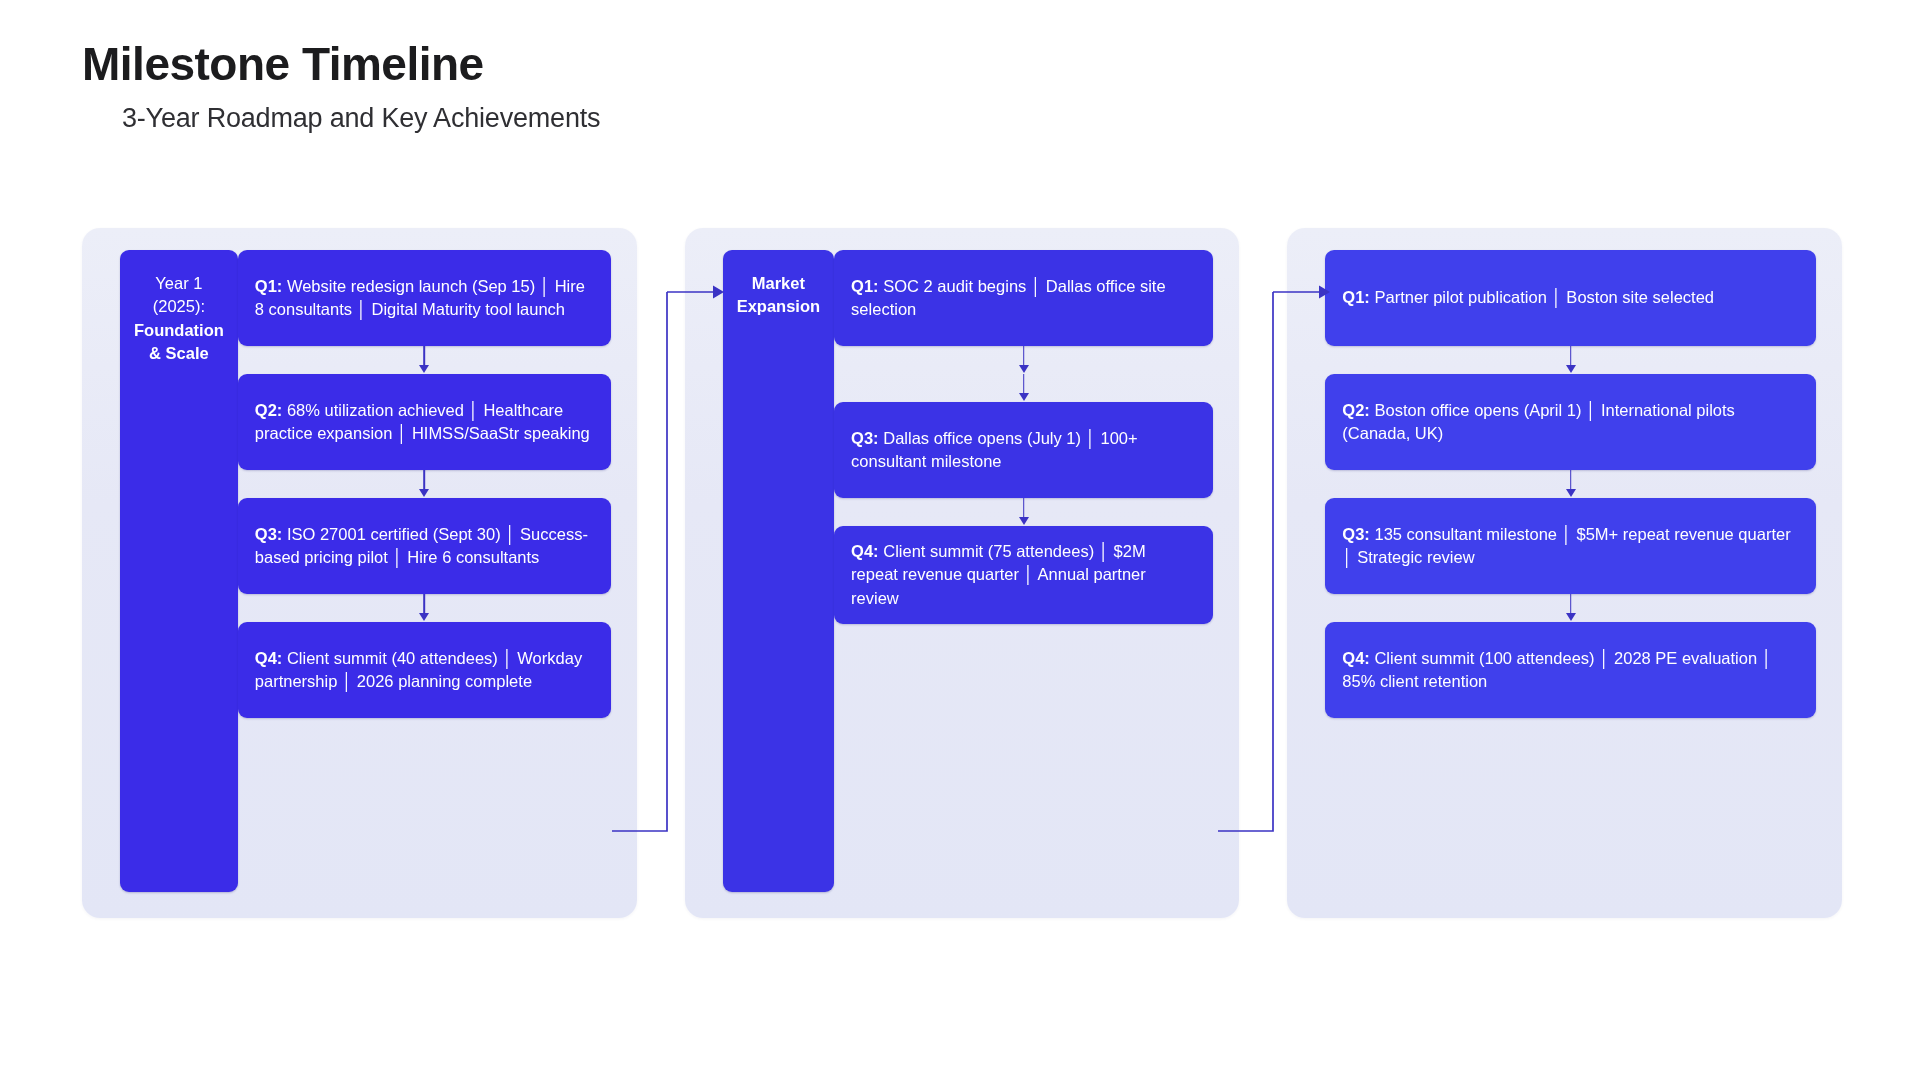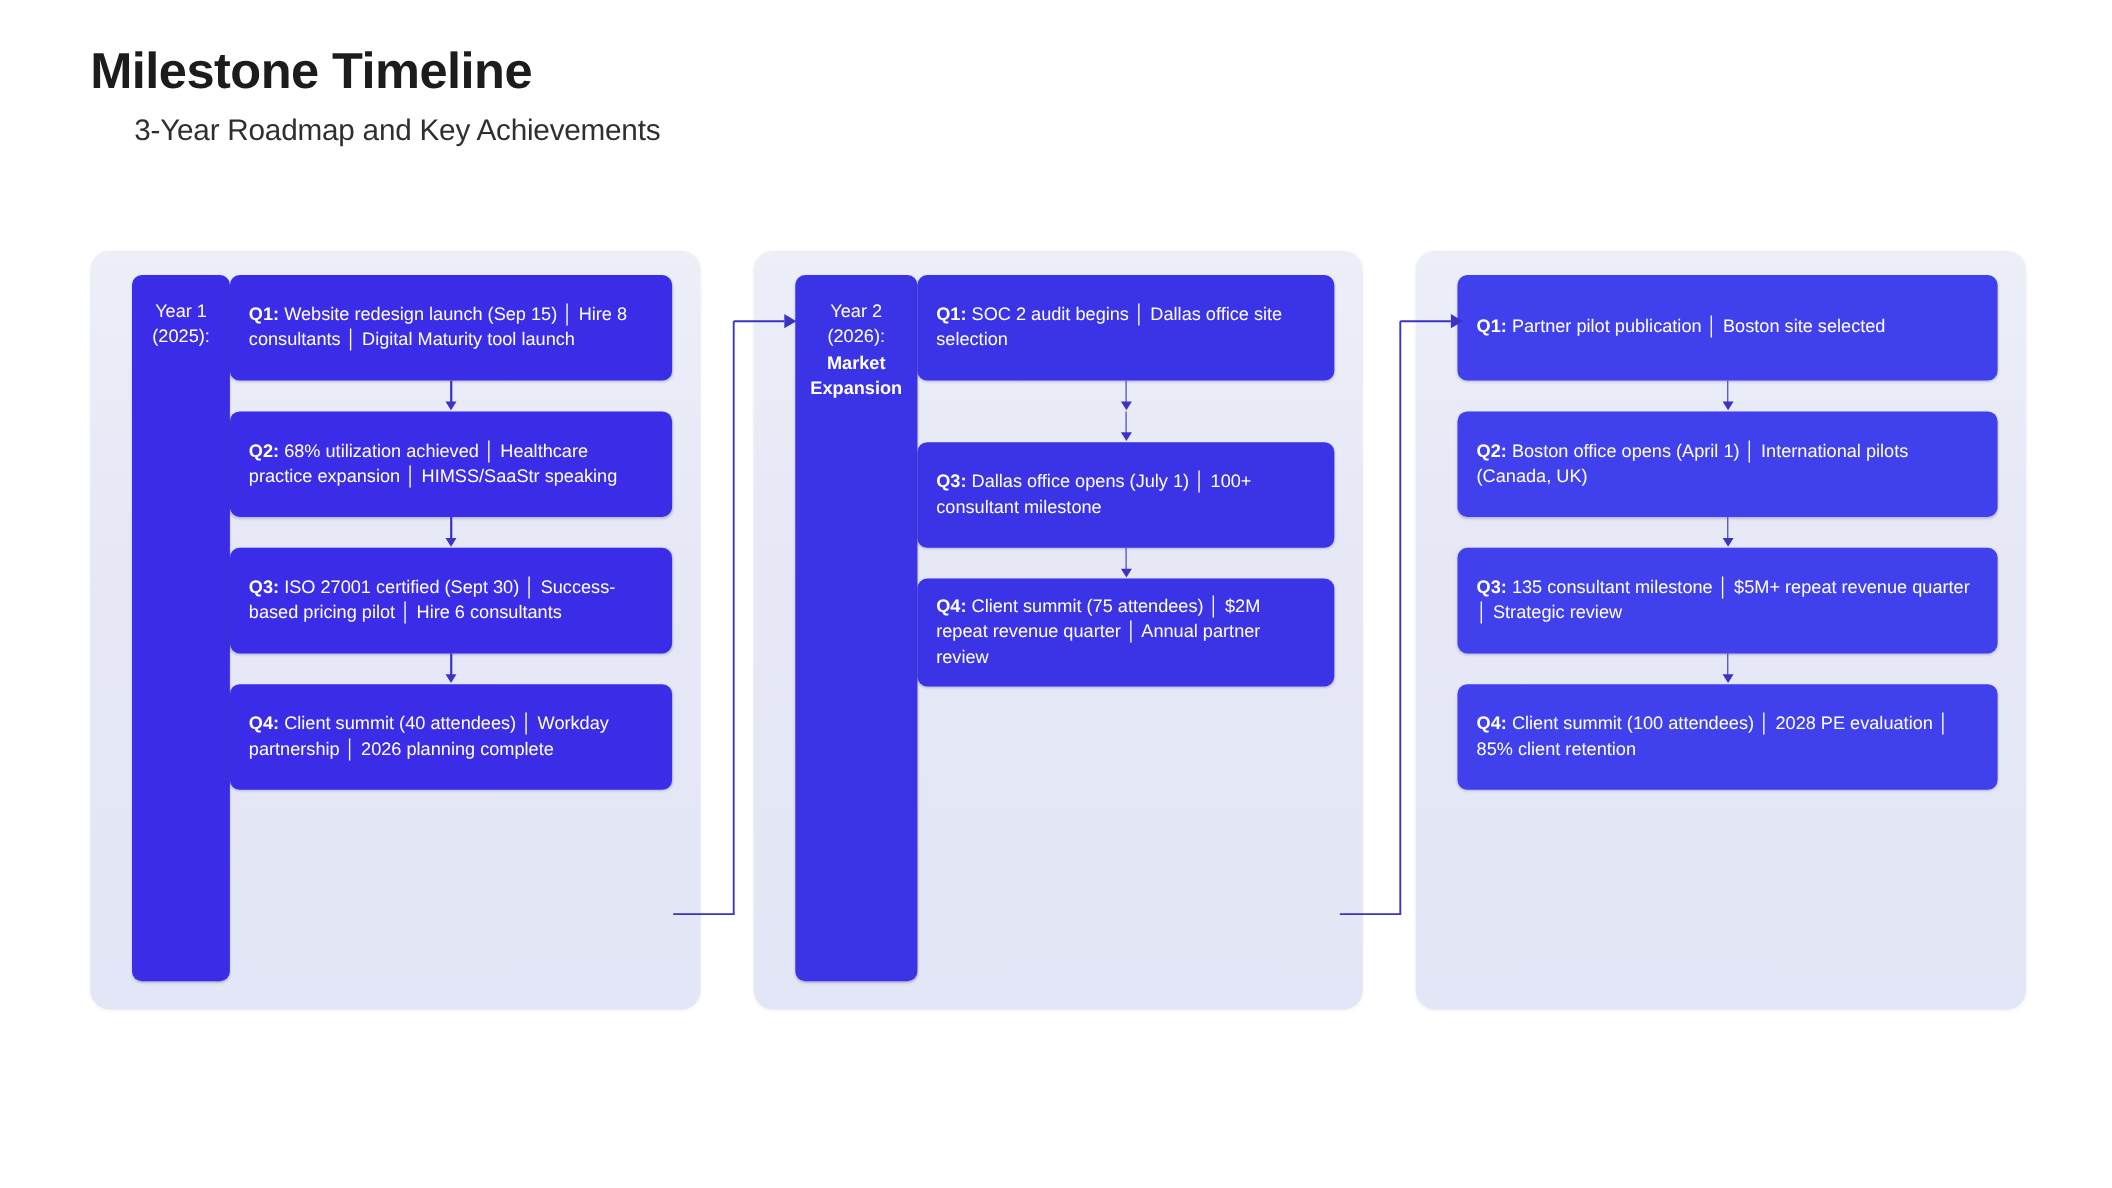--- a/index.html
+++ b/index.html
@@ -105,20 +105,21 @@
   <div class="head">
     <div class="title">Milestone Timeline</div>
     <div class="subtitle">3-Year Roadmap and Key Achievements</div>
   </div>
 
   <div class="board">
 
     <div class="col">
       <div class="col-head" style="background:#3b2ce8">
         <span class="yr">Year 1 (2025):</span>
+        <span class="th">Foundation &amp; Scale</span>
       </div>
       <div class="divider"></div>
       <div class="items">
         <div class="item" style="background:#3b2ce8">
           <div><span class="q">Q1:</span>
           <span class="txt">Website redesign launch (Sep 15) │ Hire 8 consultants │ Digital Maturity tool launch</span></div>
         </div>
         <div class="vconn"></div>
         <div class="item" style="background:#3b2ce8">
           <div><span class="q">Q2:</span>
@@ -132,21 +133,20 @@
         <div class="vconn"></div>
         <div class="item" style="background:#3b2ce8">
           <div><span class="q">Q4:</span>
           <span class="txt">Client summit (40 attendees) │ Workday partnership │ 2026 planning complete</span></div>
         </div>
       </div>
     </div>
 
     <div class="col">
       <div class="col-head" style="background:#3b33e6">
-        <span class="yr">Year 2 (2026):</span>
         <span class="th">Market Expansion</span>
       </div>
       <div class="divider"></div>
       <div class="items">
         <div class="item" style="background:#3b33e6">
           <div><span class="q">Q1:</span>
           <span class="txt">SOC 2 audit begins │ Dallas office site selection</span></div>
         </div>
         <div class="vconn"></div>
         <div class="vconn"></div>

